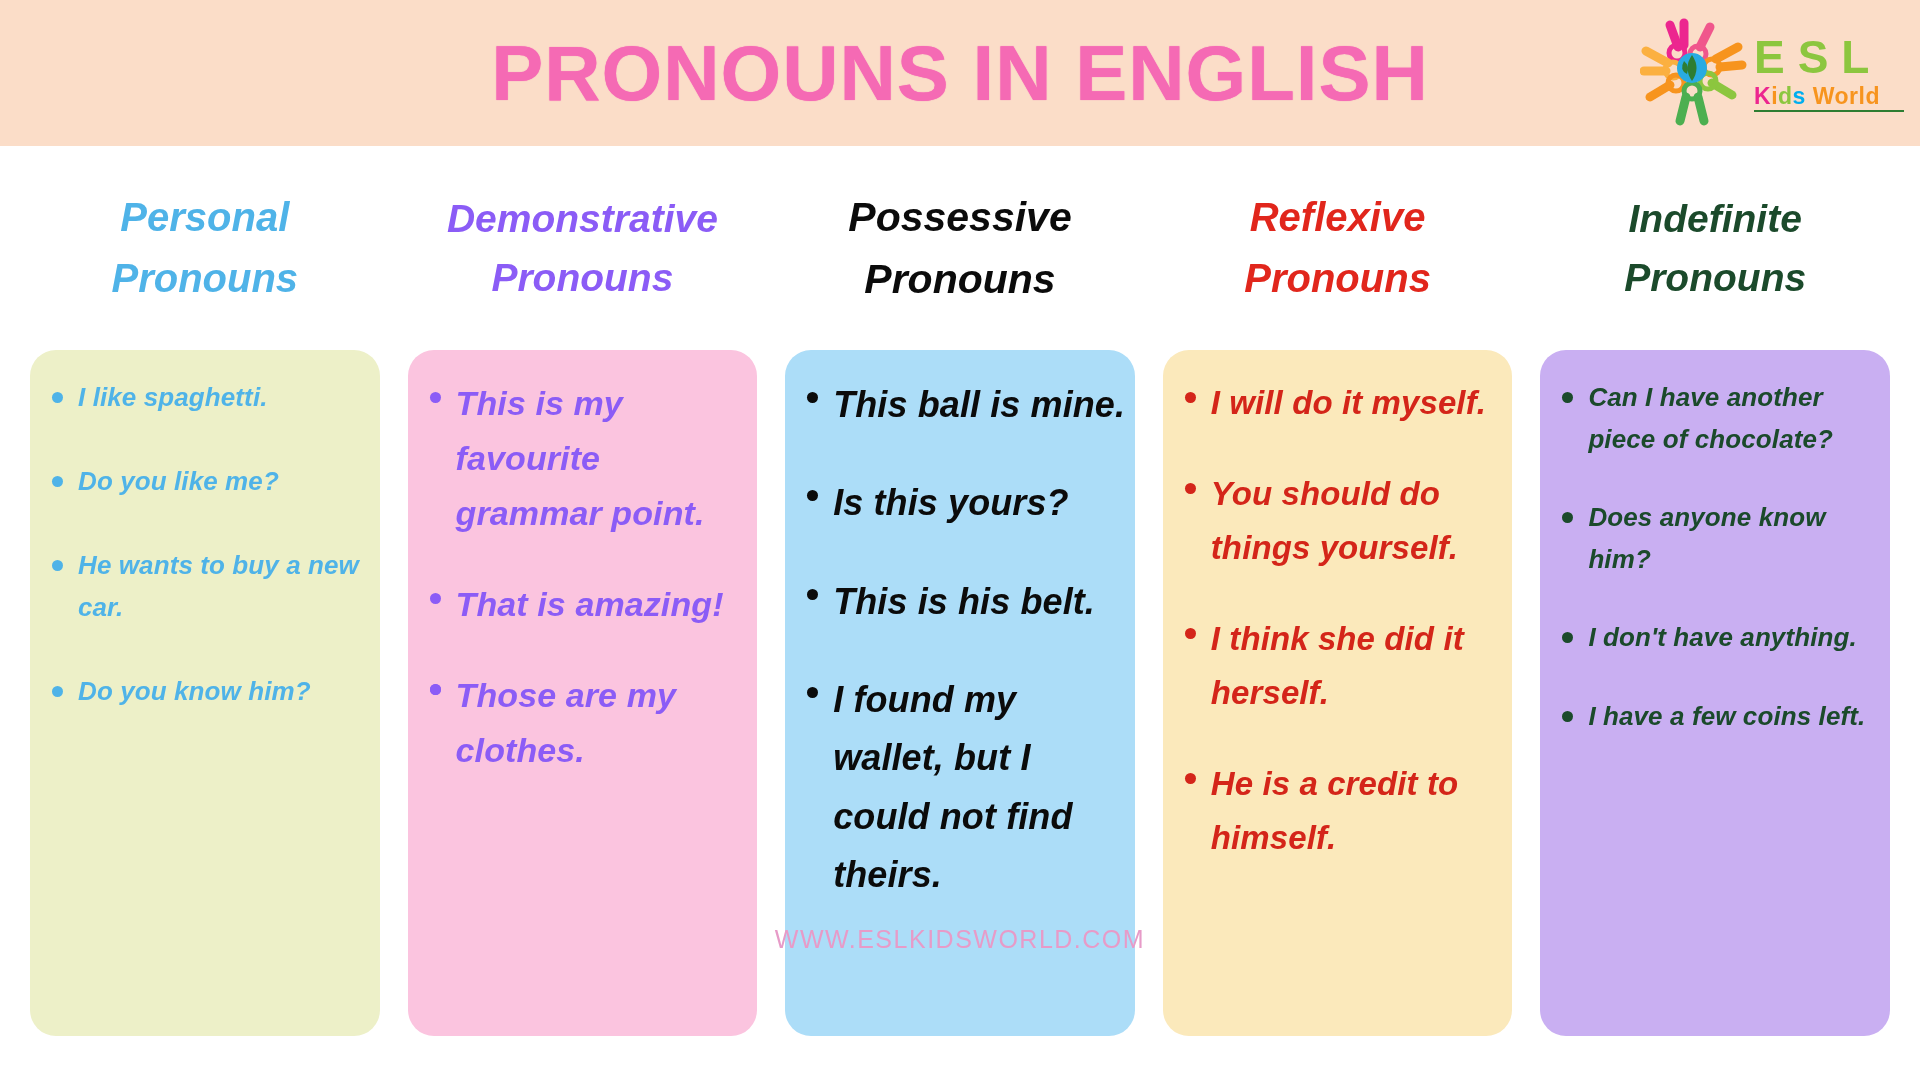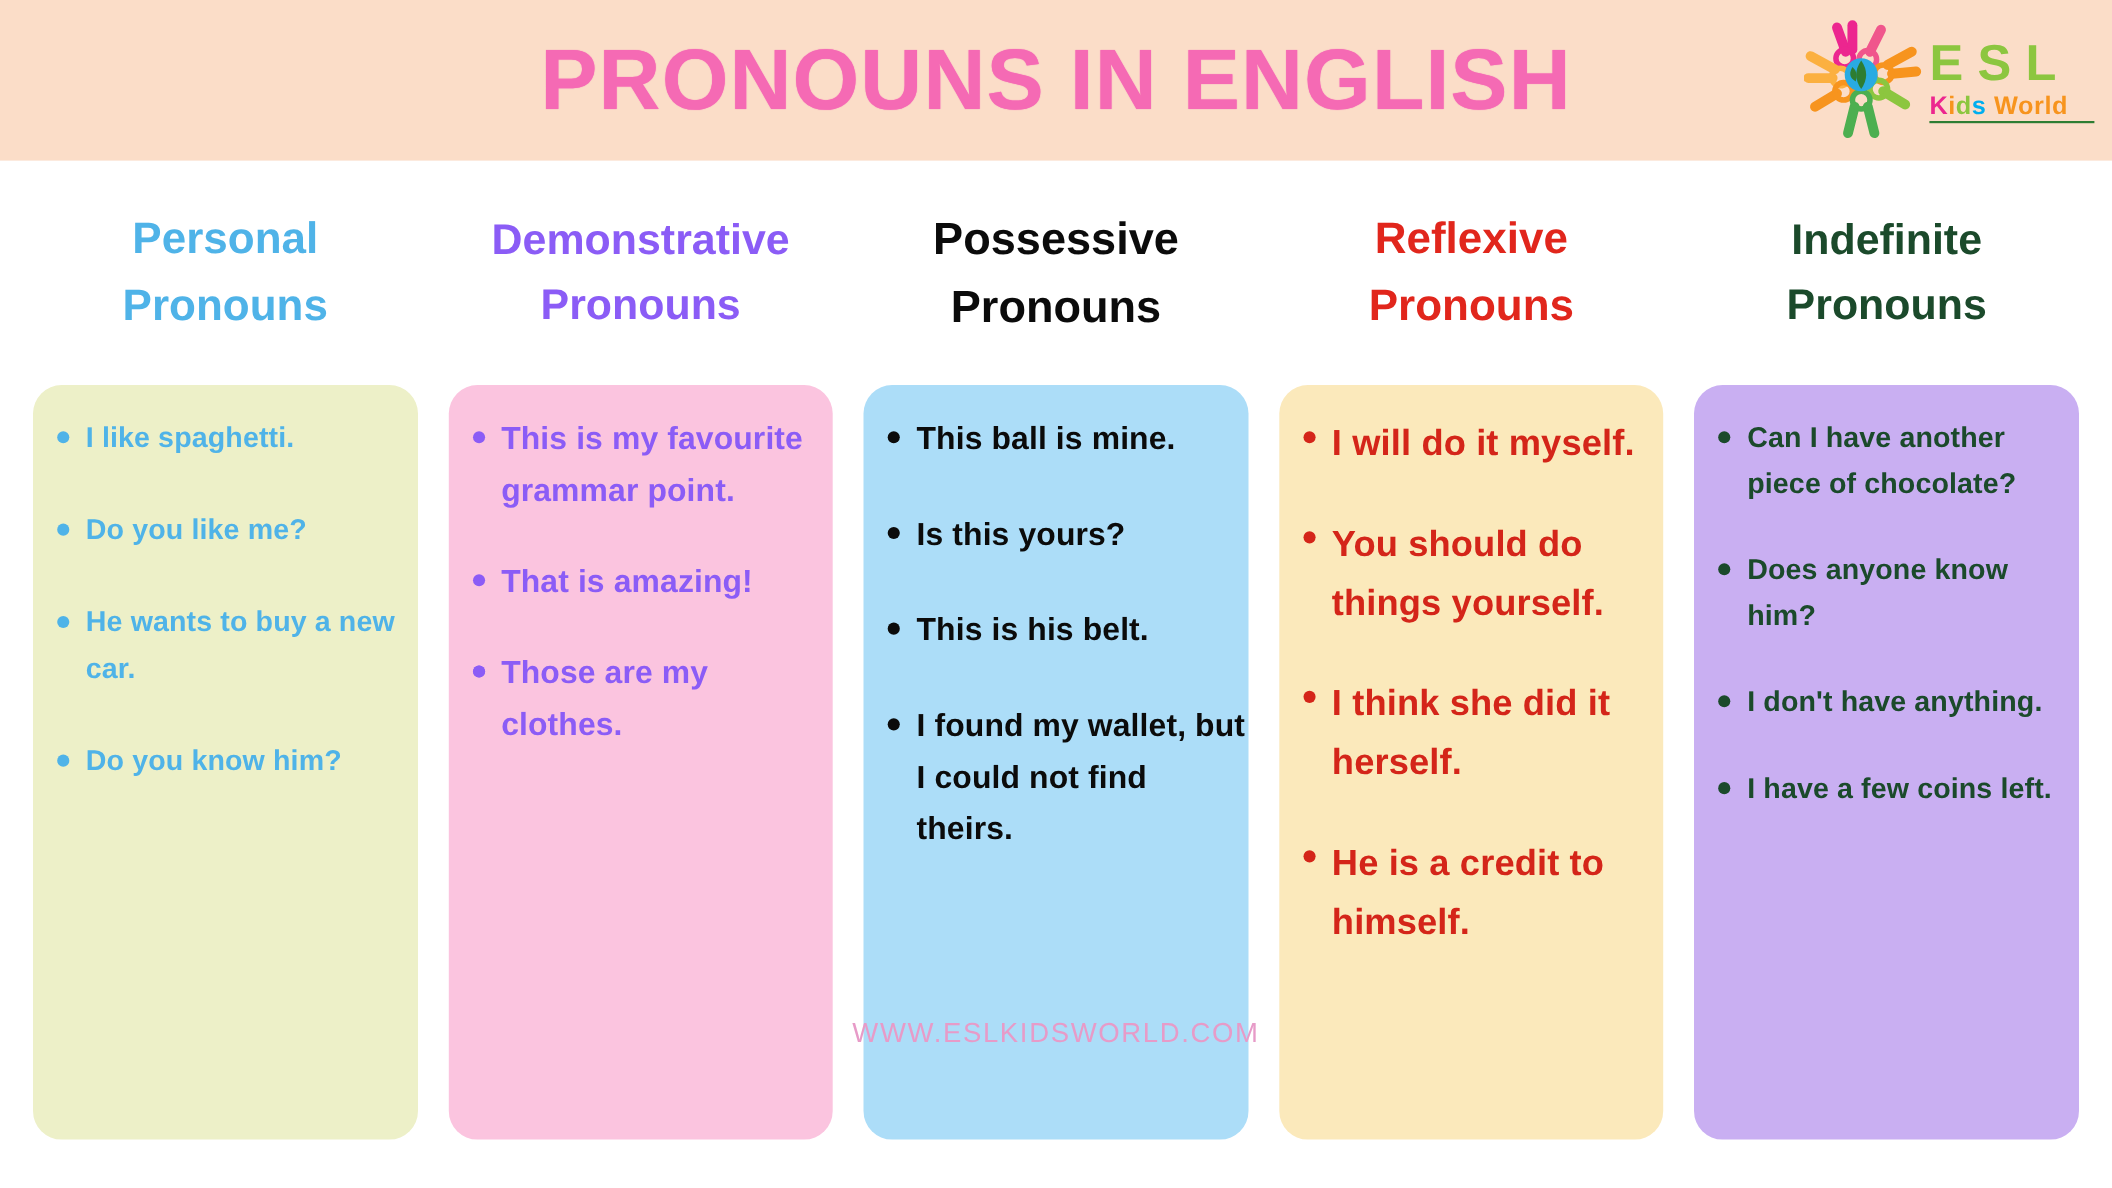--- a/index.html
+++ b/index.html
@@ -65,20 +65,21 @@
     left: 0; top: 146px;
     width: 1920px; height: 890px;
     display: flex;
     padding: 0 30px;
     gap: 28px;
   }
   .column {
     flex: 1 1 0;
     display: flex; flex-direction: column;
     min-width: 0;
+    font-style: italic;
   }
   .col-heading {
     height: 204px;
     display: flex; flex-direction: column;
     align-items: center; justify-content: center;
     text-align: center;
     font-size: 40px;
     font-weight: bold;
     line-height: 1.52;
     padding: 0 4px;
@@ -104,22 +105,22 @@
   .card li:last-child { margin-bottom: 0; }
   .card li .dot {
     position: absolute;
     left: 8px; top: 16px;
     width: 11px; height: 11px;
     border-radius: 50%;
   }
 
   
   .column.c1 .card li { font-size: 26px; margin-bottom: 42px; }
-  .column.c2 .card li { font-size: 29px; margin-bottom: 36px; }
-  .column.c3 .card li { font-size: 29px; margin-bottom: 40px; }
+  .column.c2 .card li { font-size: 34px; margin-bottom: 36px; }
+  .column.c3 .card li { font-size: 36px; margin-bottom: 40px; }
   .column.c4 .card li { font-size: 33px; margin-bottom: 38px; }
   .column.c5 .card li { font-size: 26px; margin-bottom: 36px; }
 
   .column.c2 .col-heading,
   .column.c5 .col-heading { font-size: 39px; }
   .column.c3 .col-heading { font-size: 41px; }
 
   
   #footer {
     position: absolute;

